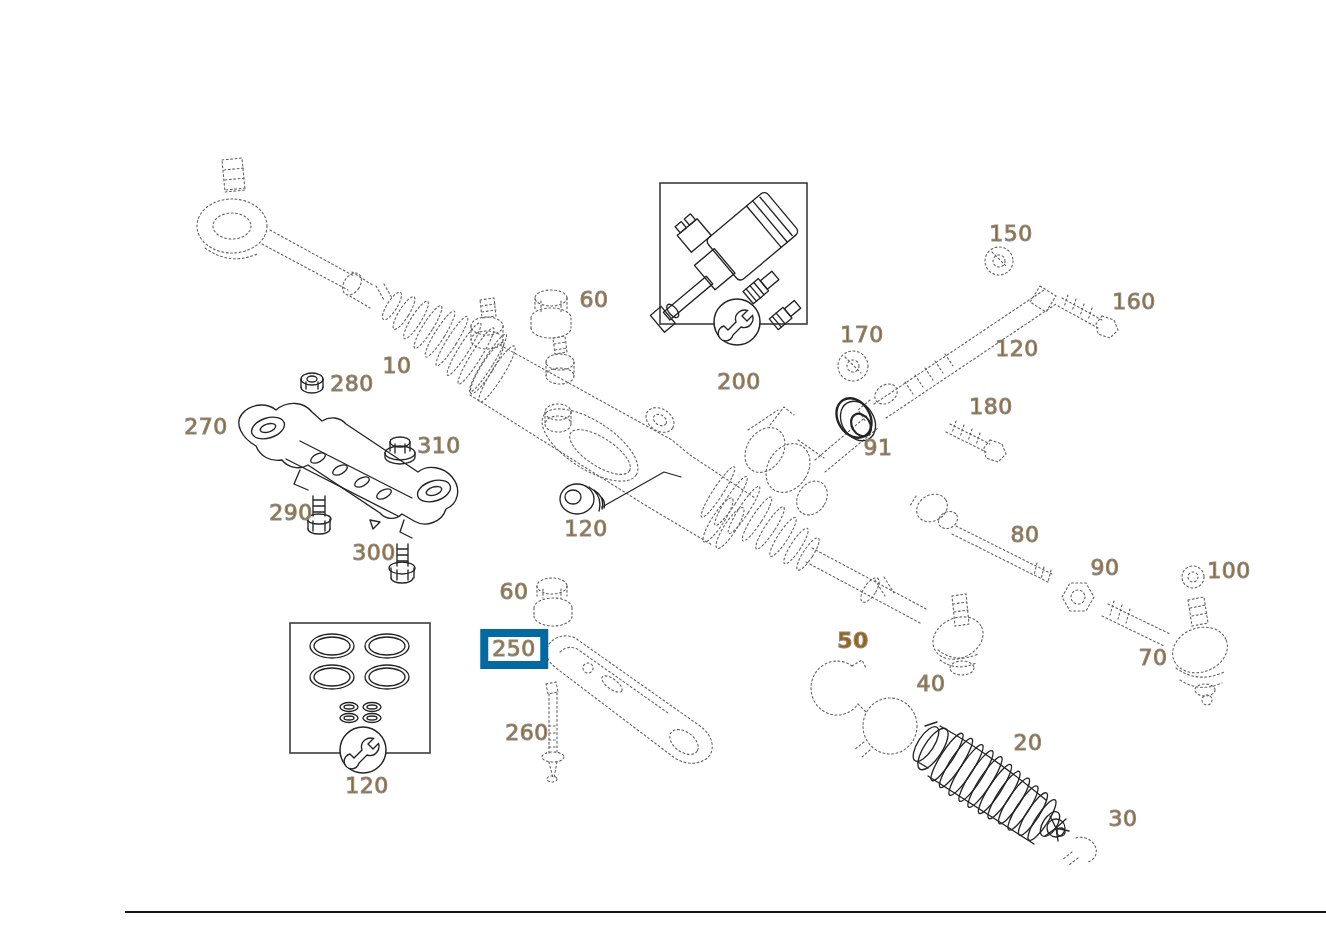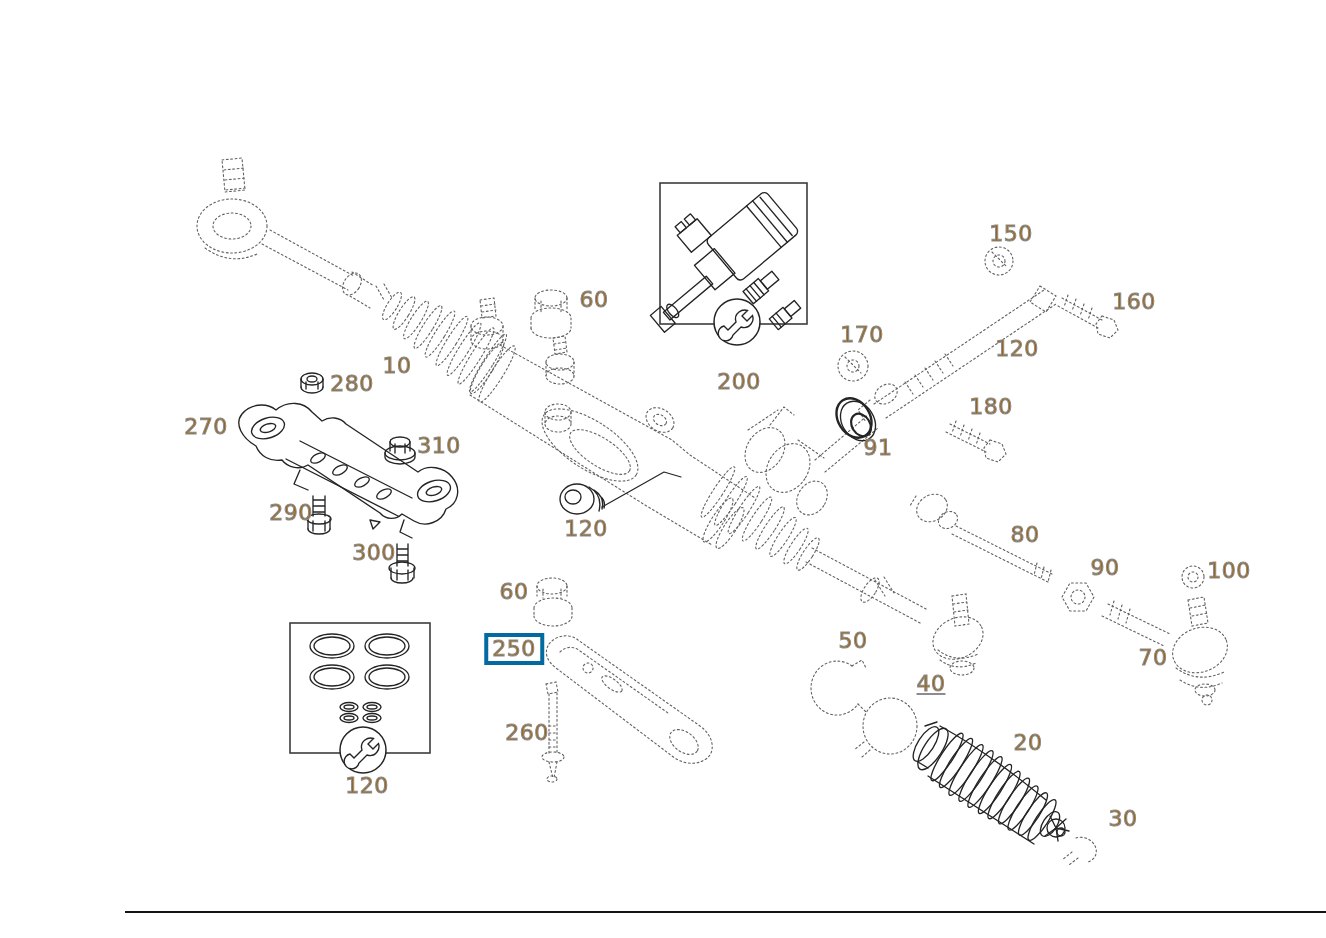--- a/index.html
+++ b/index.html
@@ -6,21 +6,21 @@
   .stage {
     position:relative; width:1326px; height:938px; background:#fff;
     overflow:hidden; font-family:"DejaVu Sans", sans-serif;
   }
   .stage svg { position:absolute; left:0; top:0; }
   .lbl {
     position:absolute; transform:translate(-50%,-50%);
     font-size:22px; line-height:1; letter-spacing:0.5px; white-space:nowrap;
     color:#a16207; -webkit-text-stroke:1.1px #8d8d8d; user-select:none;
   }
-  .lbl.hl { border:4px solid #0369a1; padding:1px 4px; }
+  .lbl.hl { border:8px solid #0369a1; padding:1px 4px; }
   .footer-rule { position:absolute; left:125px; top:911px; width:1201px; height:2px; background:#141414; }
   
   .dt { fill:none; stroke:#616161; stroke-width:1.1; stroke-dasharray:1.8 2.6; stroke-linecap:round; }
   .sd { fill:none; stroke:#242424; stroke-width:1.35; stroke-linecap:round; stroke-linejoin:round; }
   .sdf { fill:#ffffff; stroke:#242424; stroke-width:1.35; }
   .bx { fill:none; stroke:#3d3d3d; stroke-width:1.6; }
 </style>
 </head>
 <body>
 
@@ -331,21 +331,21 @@
   <div class="lbl" style="left:1011px; top:234px;">150</div>
   <div class="lbl" style="left:1134px; top:302px;">160</div>
   <div class="lbl" style="left:862px; top:335px;">170</div>
   <div class="lbl" style="left:1017px; top:349px;">120</div>
   <div class="lbl" style="left:991px; top:407px;">180</div>
   <div class="lbl" style="left:878px; top:448px;">91</div>
   <div class="lbl" style="left:1025px; top:535px;">80</div>
   <div class="lbl" style="left:1105px; top:568px;">90</div>
   <div class="lbl" style="left:1229px; top:571px;">100</div>
   <div class="lbl" style="left:1153px; top:658px;">70</div>
-  <div class="lbl" style="left:853px; top:641px;">50</div>
-  <div class="lbl" style="left:931px; top:684px;text-decoration:underline;">40</div>
+  <div class="lbl" style="left:853px; top:641px;font-weight:bold;">50</div>
+  <div class="lbl" style="left:931px; top:684px;">40</div>
   <div class="lbl" style="left:1028px; top:743px;">20</div>
   <div class="lbl" style="left:1123px; top:819px;">30</div>
   <div class="lbl" style="left:527px; top:733px;">260</div>
   <div class="lbl hl" style="left:514px; top:649px;">250</div>
 
   <div class="footer-rule"></div>
 </div>
 
 </body></html>

